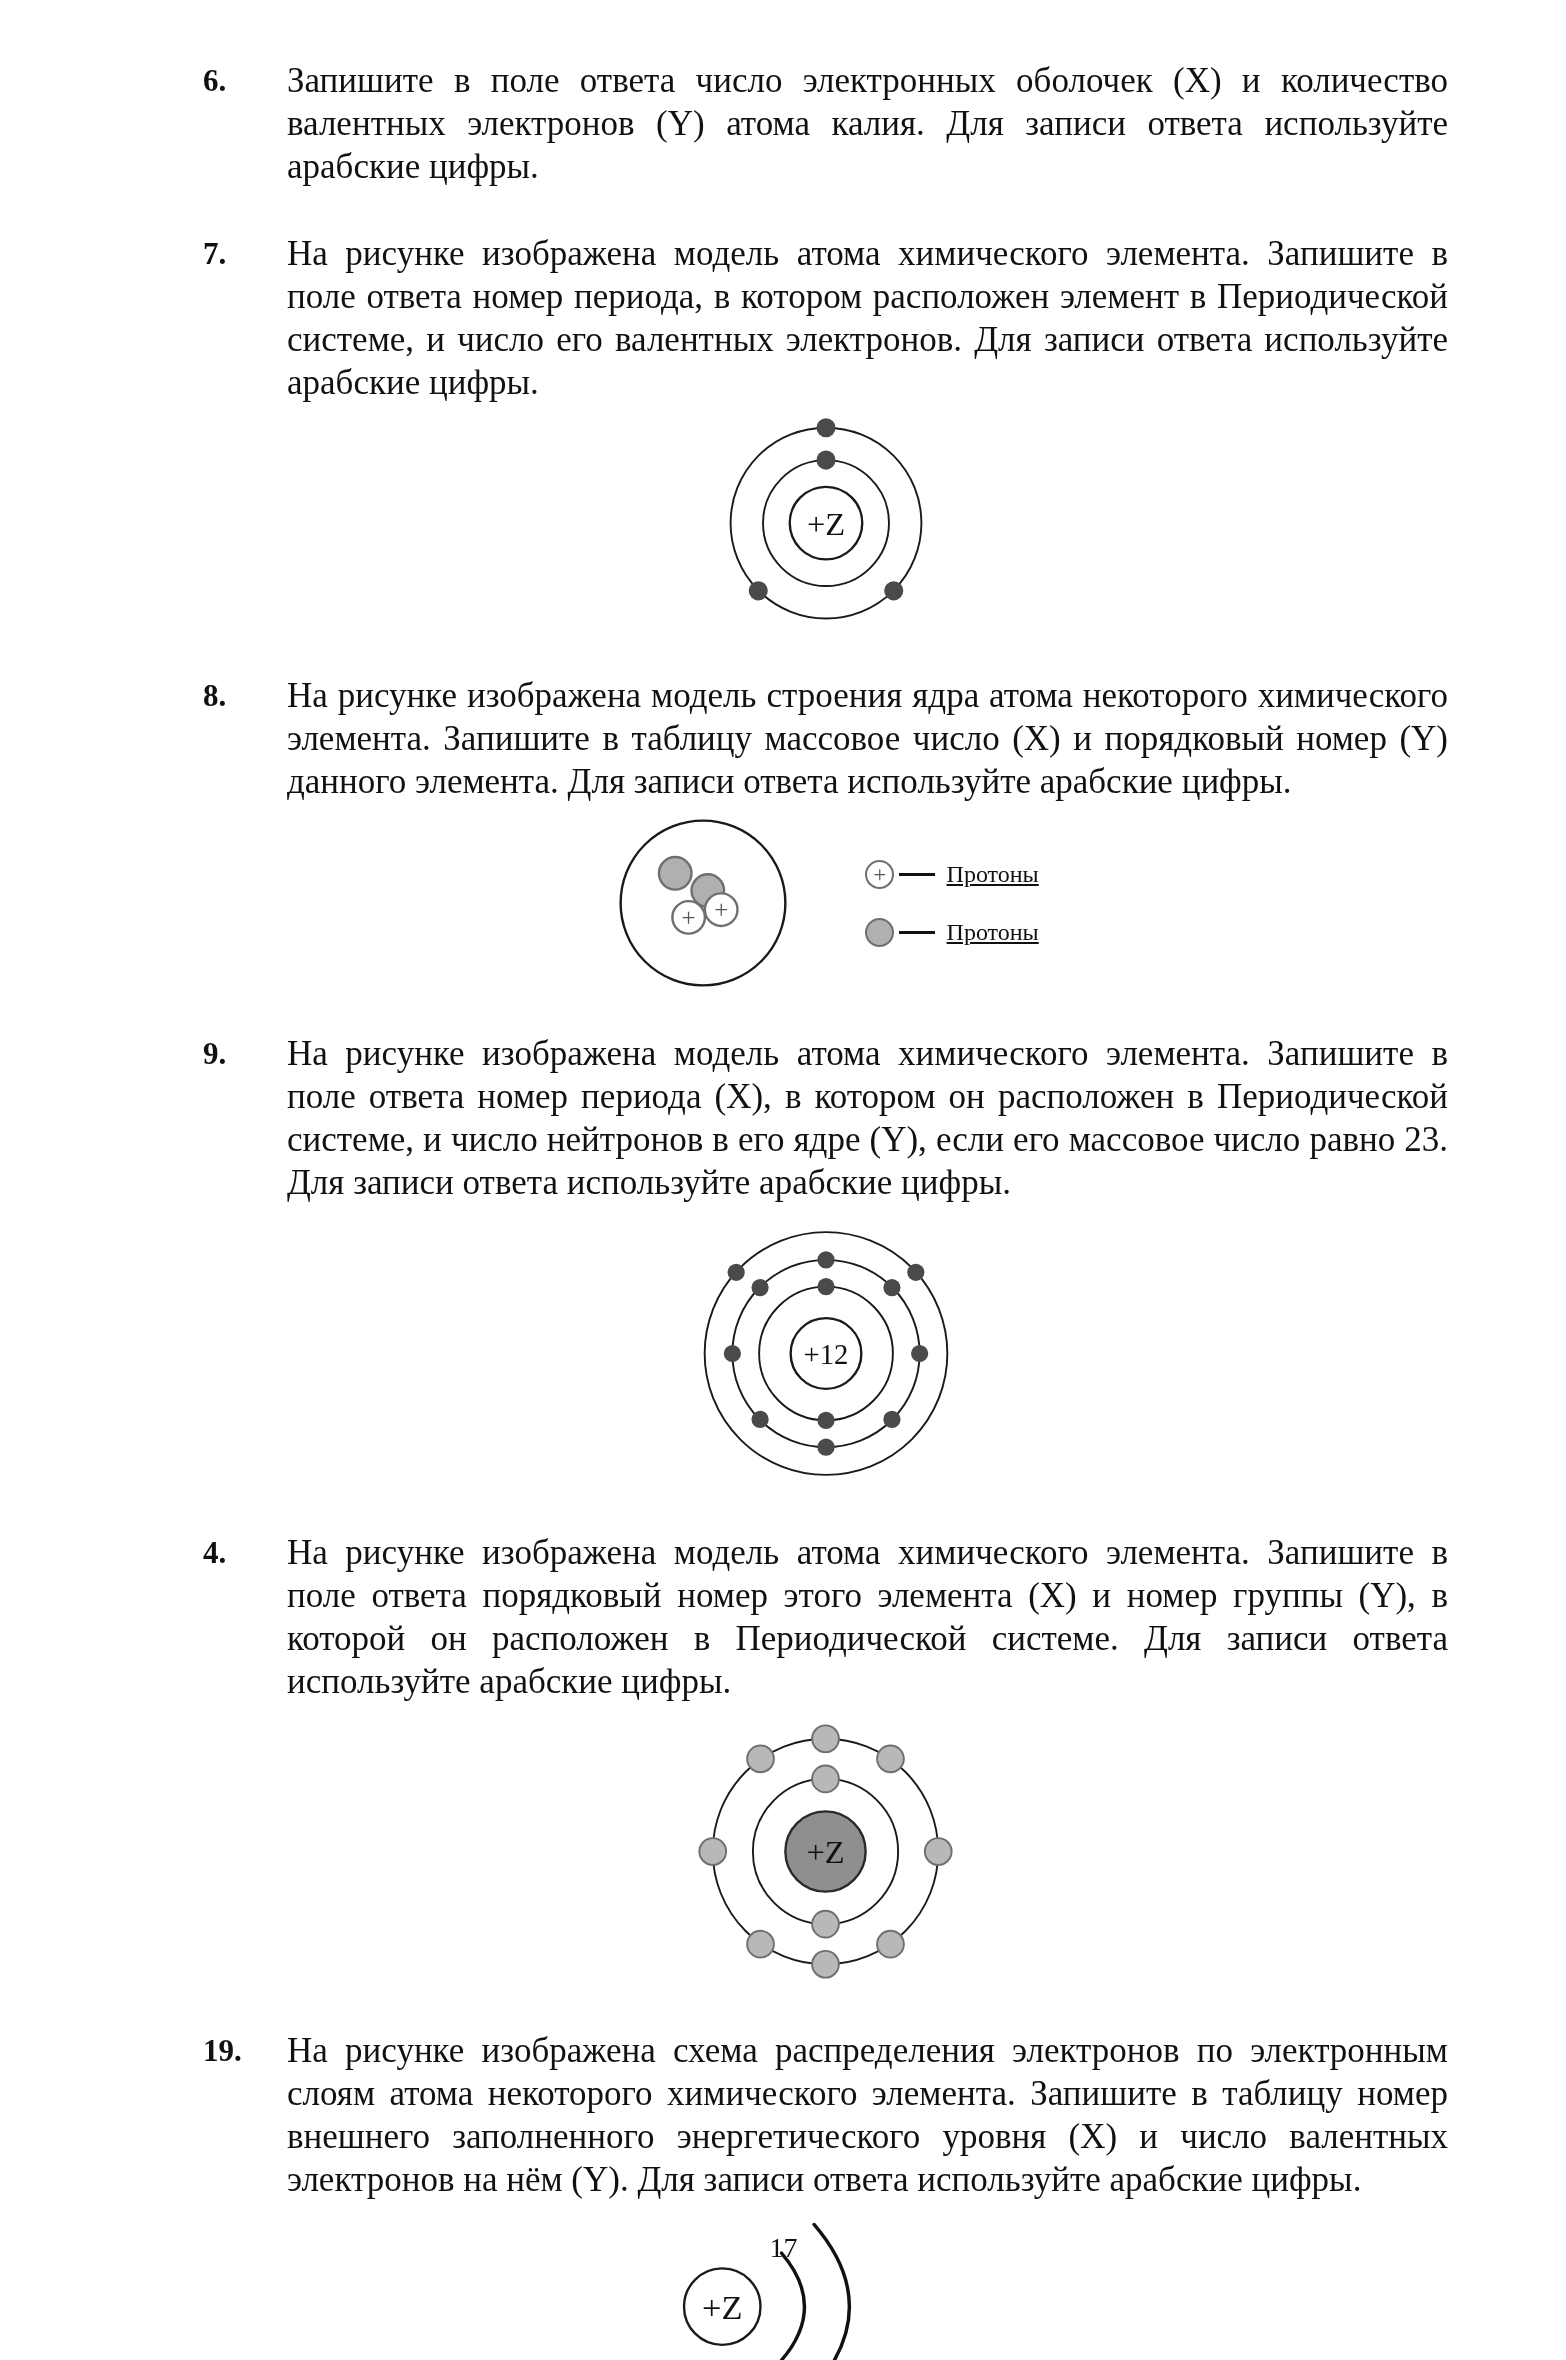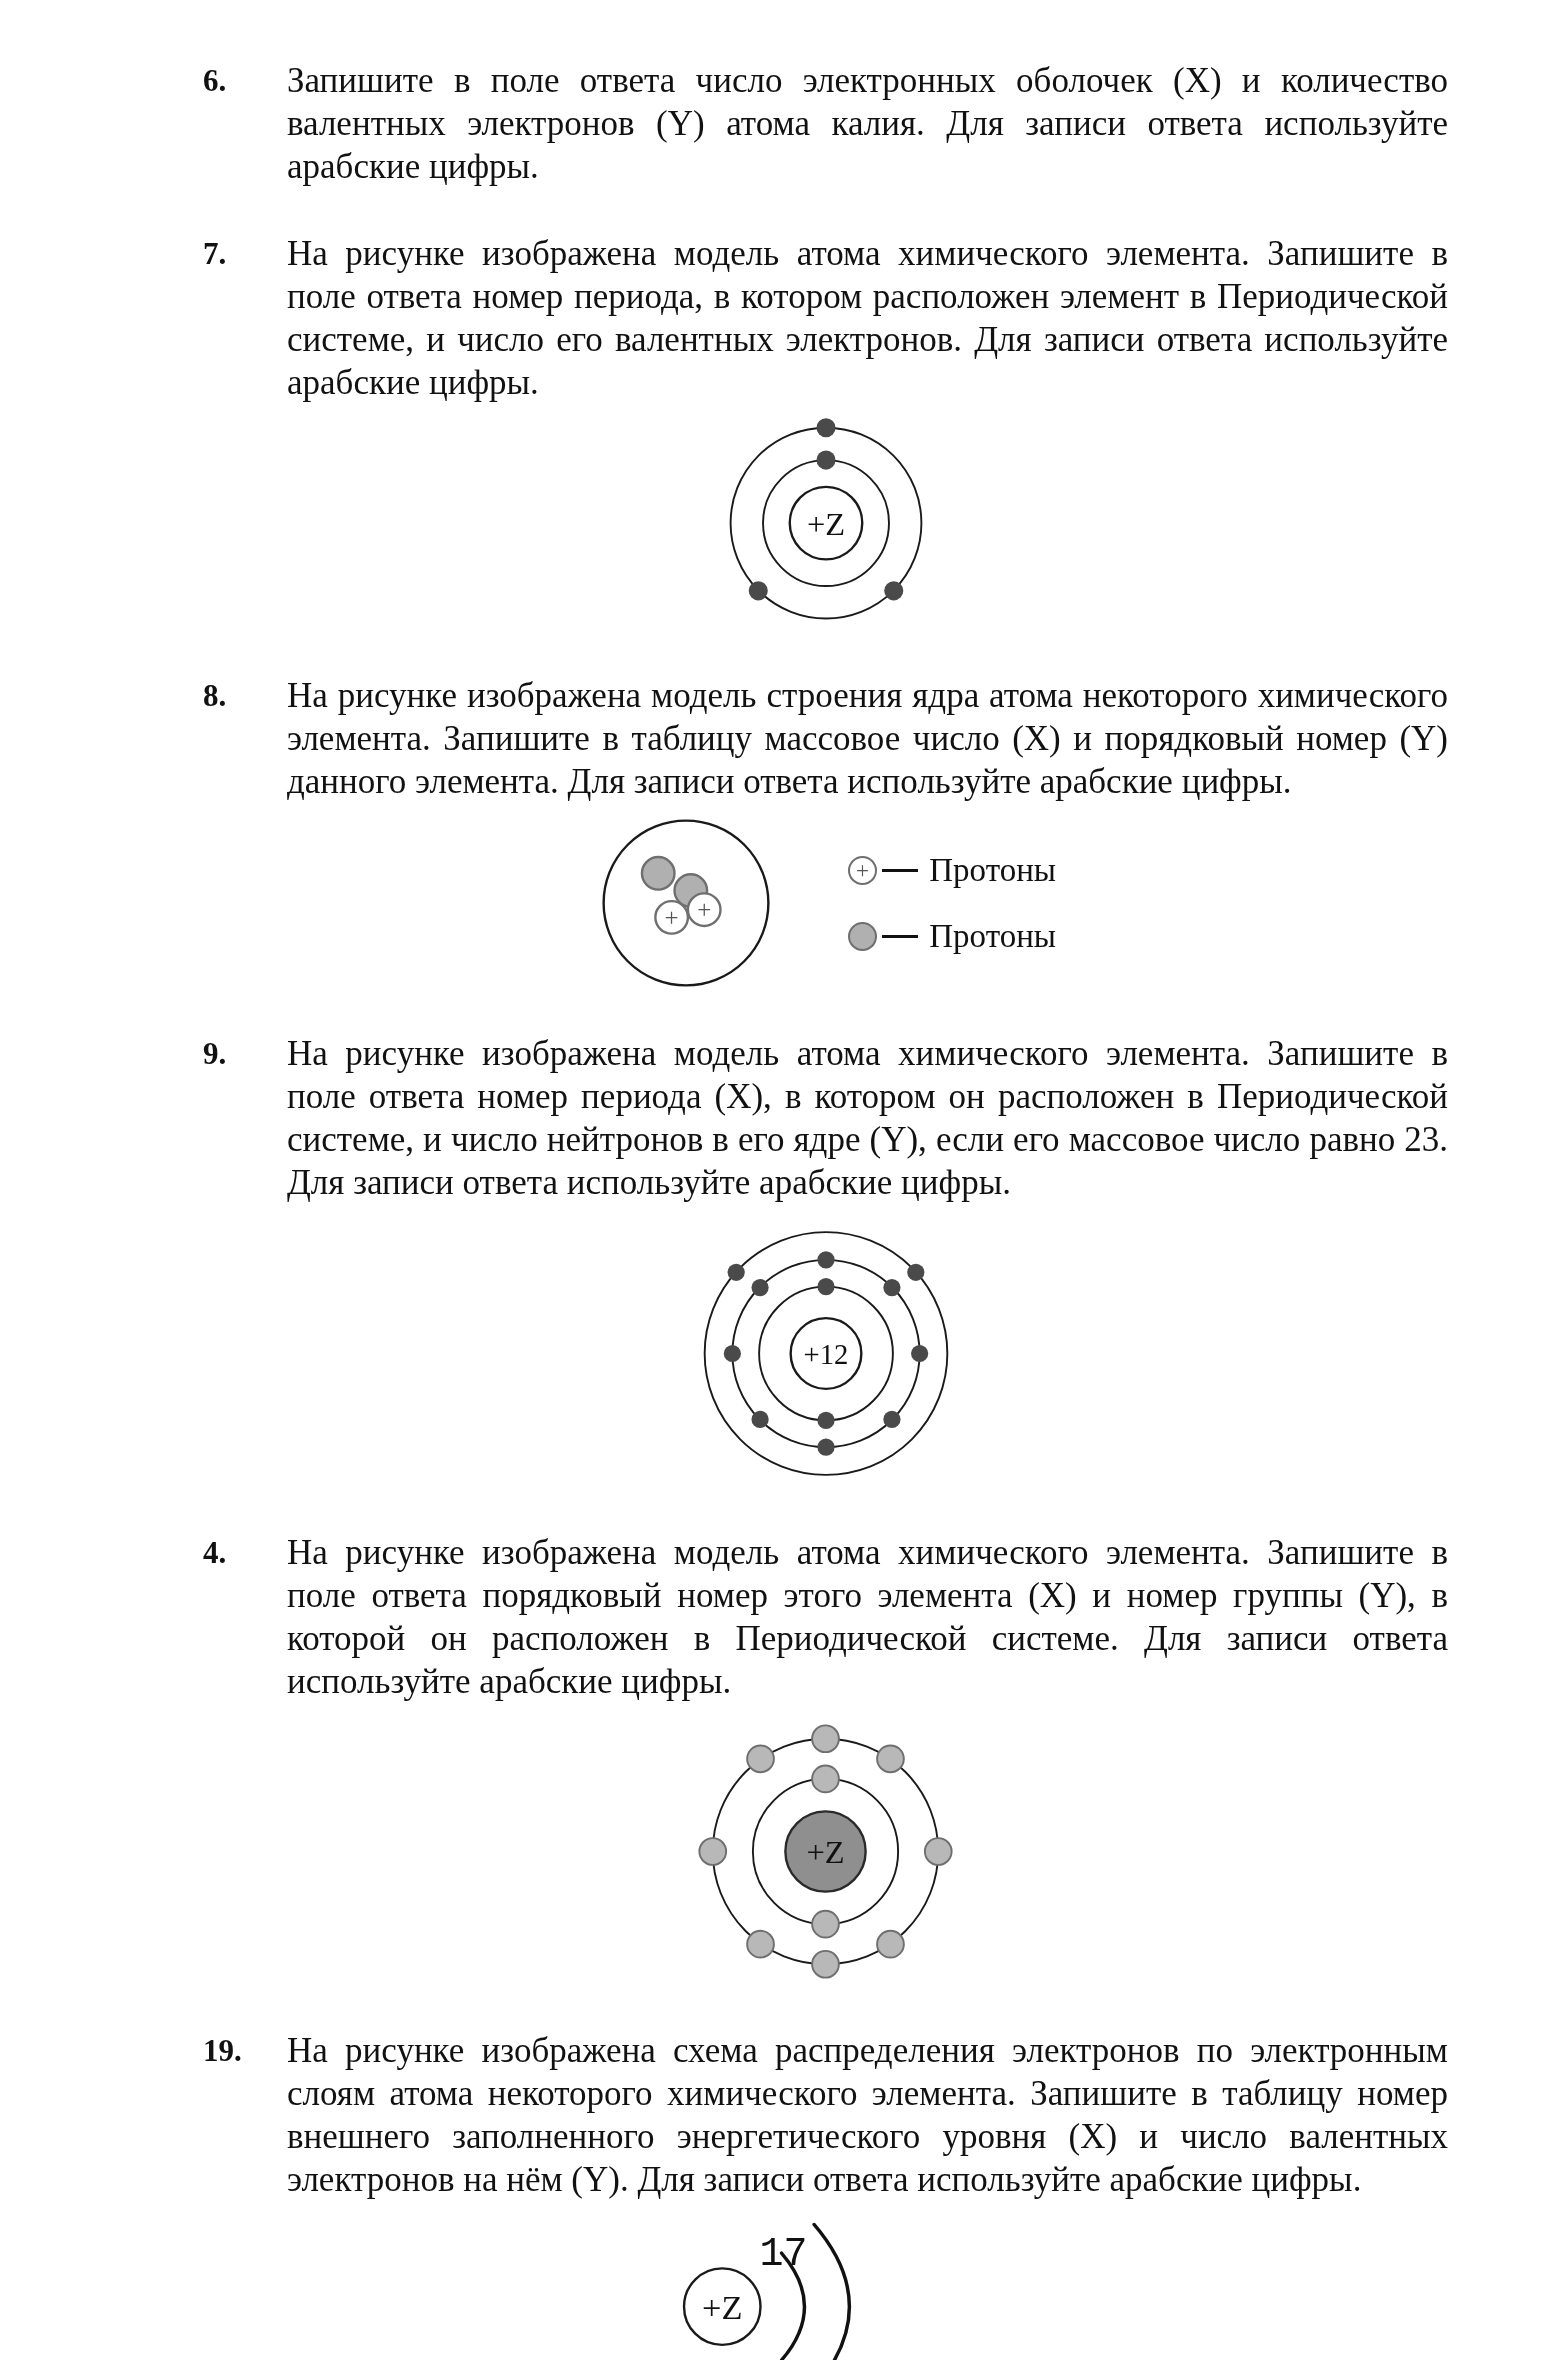--- a/index.html
+++ b/index.html
@@ -44,25 +44,25 @@
   .legend { display:flex; flex-direction:column; gap:29px; justify-content:center; }
   .legend-row { display:flex; align-items:center; }
   .nucleon-badge {
     width:29px; height:29px; border-radius:50%;
     border:2.9px solid #6f6f6f; background:#fff;
     display:flex; align-items:center; justify-content:center;
     font-size:23px; line-height:1; color:#555;
   }
   .nucleon-badge.neutron { background:#b0b0b0; color:transparent; }
   .legend-line { width:36px; height:2.9px; background:#111; margin:0 11.5px 0 4.8px; }
-  .legend-label { font-size:33px; }
+  .legend-label { font-size:24px;text-decoration:underline; }
 
   .page-footer {
     position:absolute; left:0; right:0; top:2232px;
-    text-align:center; font-size:40px;font-family:Liberation Mono, monospace;
+    text-align:center; font-size:28px;
   }
 </style>
 </head>
 <body>
 
 <div class="content">
 
   <div class="question">
     <div class="qnum">6.</div>
     <div class="qtext">Запишите в поле ответа число электронных оболочек (X) и количество валентных электронов (Y) атома калия. Для записи ответа используйте арабские цифры.</div>

